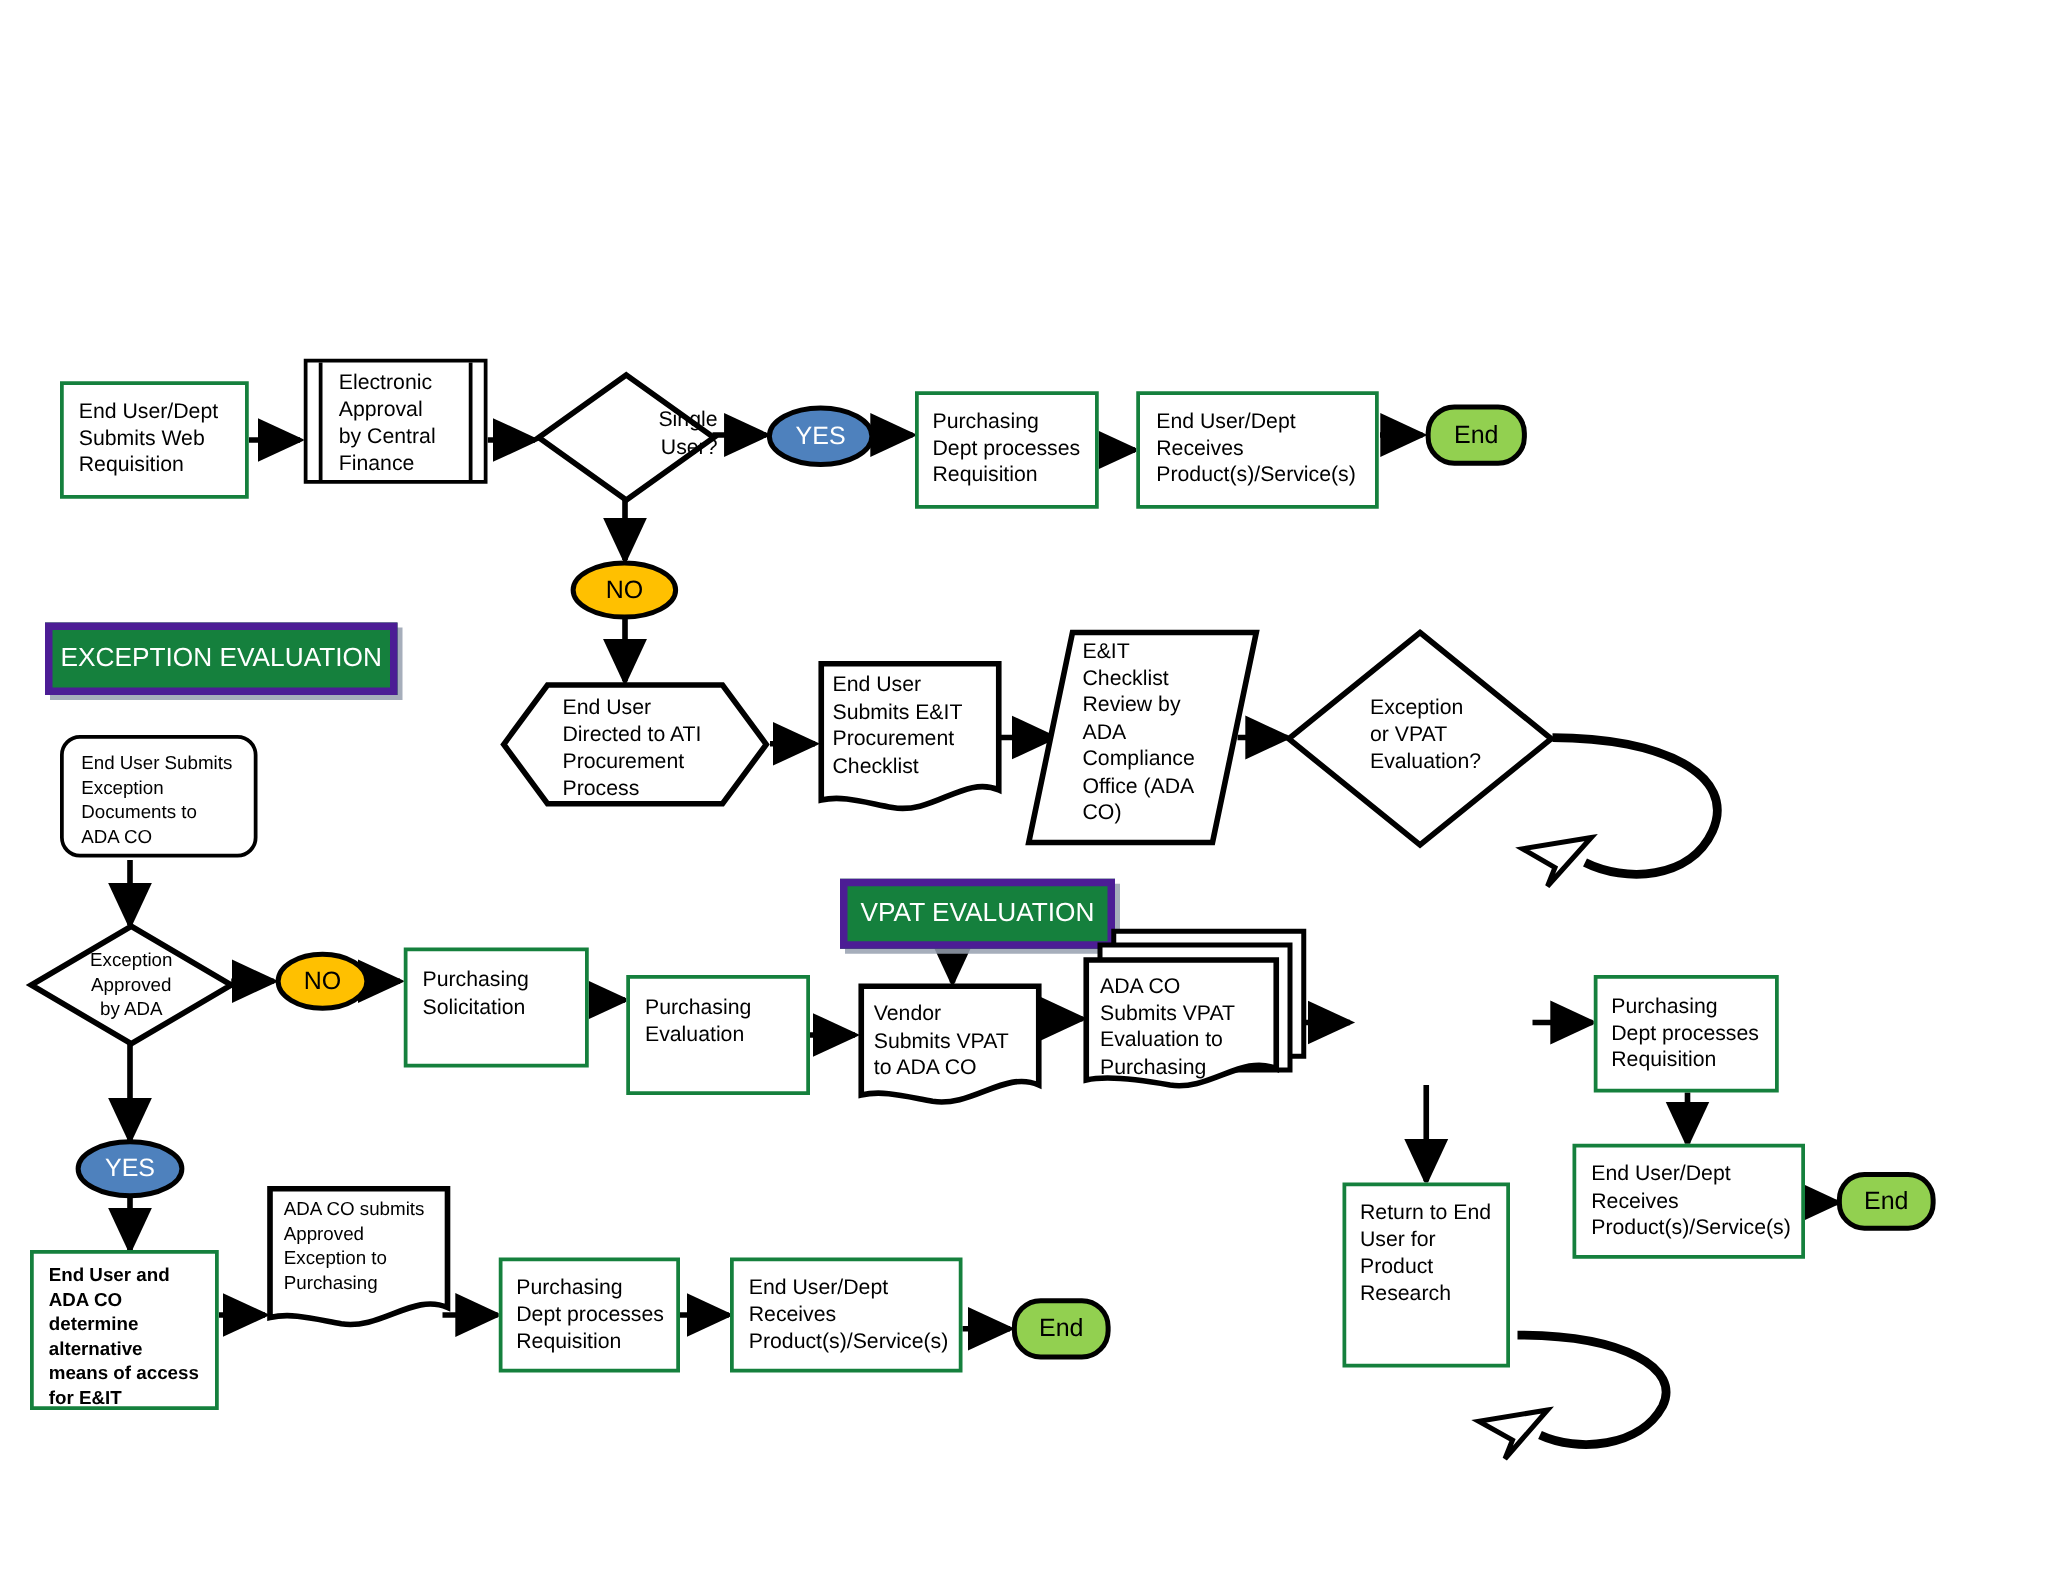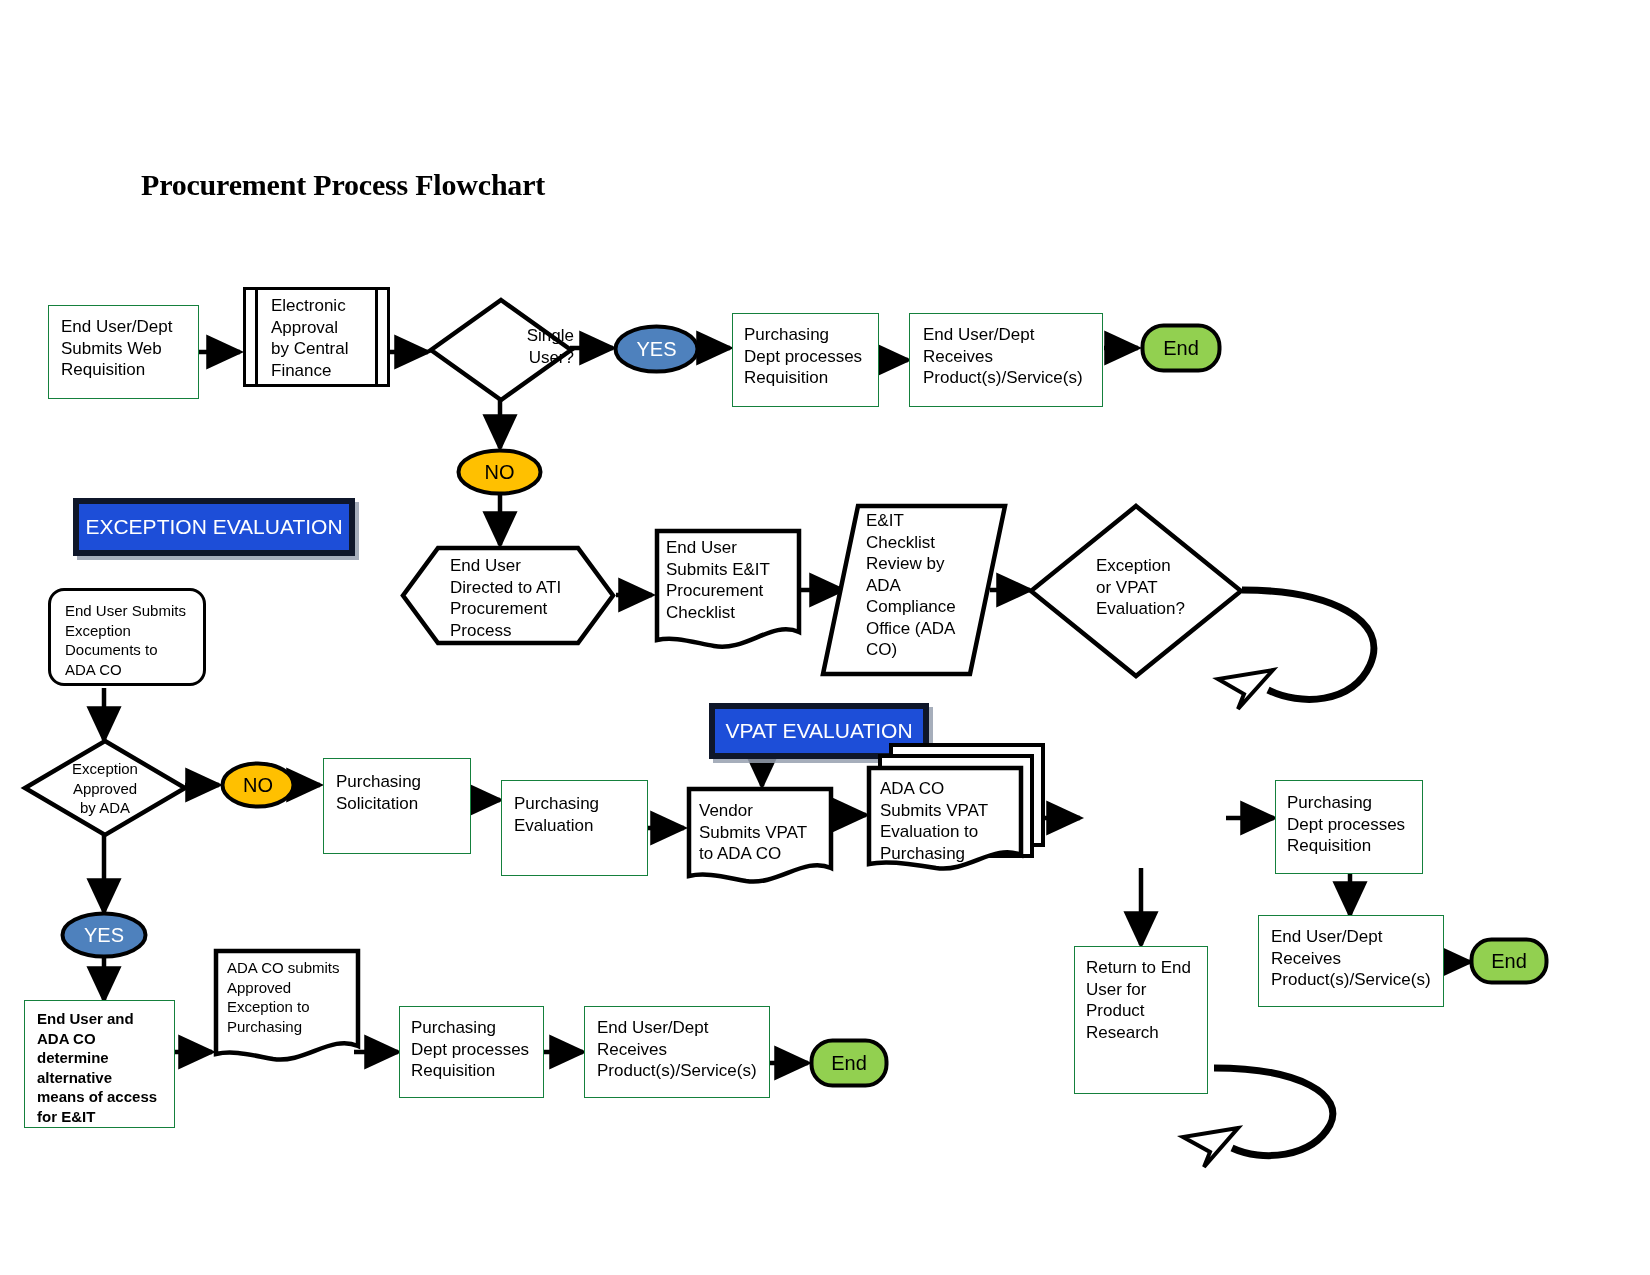--- a/index.html
+++ b/index.html
@@ -5,54 +5,53 @@
   html,body{margin:0;padding:0;background:#ffffff;}
   body{width:1650px;height:1275px;position:relative;overflow:hidden;
        font-family:"Liberation Sans", sans-serif;}
   #stage{position:absolute;left:0;top:0;width:1650px;height:1275px;}
   svg#edges{position:absolute;left:0;top:0;width:1650px;height:1275px;pointer-events:none;}
 
   .node{position:absolute;box-sizing:border-box;}
   .lbl{position:absolute;box-sizing:border-box;white-space:pre-line;color:#000;}
 
   
-  .box{border:1px solid #15803d;background:#fff;padding-left:12px;}
+  .box{border:3px solid #15803d;background:#fff;padding-left:12px;}
 
   
   .predef{border:3px solid #000;background:#fff;}
   .predef .bar{position:absolute;top:0;bottom:0;width:3px;background:#000;}
   .predef .barL{left:9px;}
   .predef .barR{right:9px;}
 
   
   .rounded{border:3px solid #000;background:#fff;border-radius:16px;}
 
   
   #title{position:absolute;font-family:"Liberation Serif", serif;font-weight:bold;
          font-size:30px;color:#000;letter-spacing:-0.2px;}
 
   
-  .banner{position:absolute;border:6px solid #0f172a;background:#1d4ed8;
+  .banner{position:absolute;border:6px solid #4c1d95;background:#15803d;
           color:#fff;display:flex;align-items:center;justify-content:center;
-          font-size:21px;box-shadow:4px 4px 0 rgba(150,160,175,0.85);margin-left:37px;}
+          font-size:21px;box-shadow:4px 4px 0 rgba(150,160,175,0.85);}
 
   .txt{font-size:17px;line-height:1.27;}
   .txt-sm{font-size:15px;line-height:1.30;}
 
   .pill{position:absolute;display:flex;align-items:center;justify-content:center;}
   .pilltext{position:relative;z-index:2;font-size:20px;}
 
   svg.shape{position:absolute;left:0;top:0;overflow:visible;}
 </style>
 </head>
 <body>
 
 <div id="stage">
 
-  <div id="title" style="left:141px;top:168px;">Procurement Process Flowchart</div>
 
   <svg id="edges" viewBox="0 0 1650 1275">
     <defs>
       <marker id="ah" markerWidth="9" markerHeight="9" refX="7.5" refY="4.5" orient="auto" markerUnits="strokeWidth">
         <path d="M0,0.6 L8.4,4.5 L0,8.4 z" fill="#000"></path>
       </marker>
     </defs>
     <g stroke="#000" stroke-width="4.5" fill="none" marker-end="url(#ah)">
 
       <path d="M199,352 L240,352"></path>

